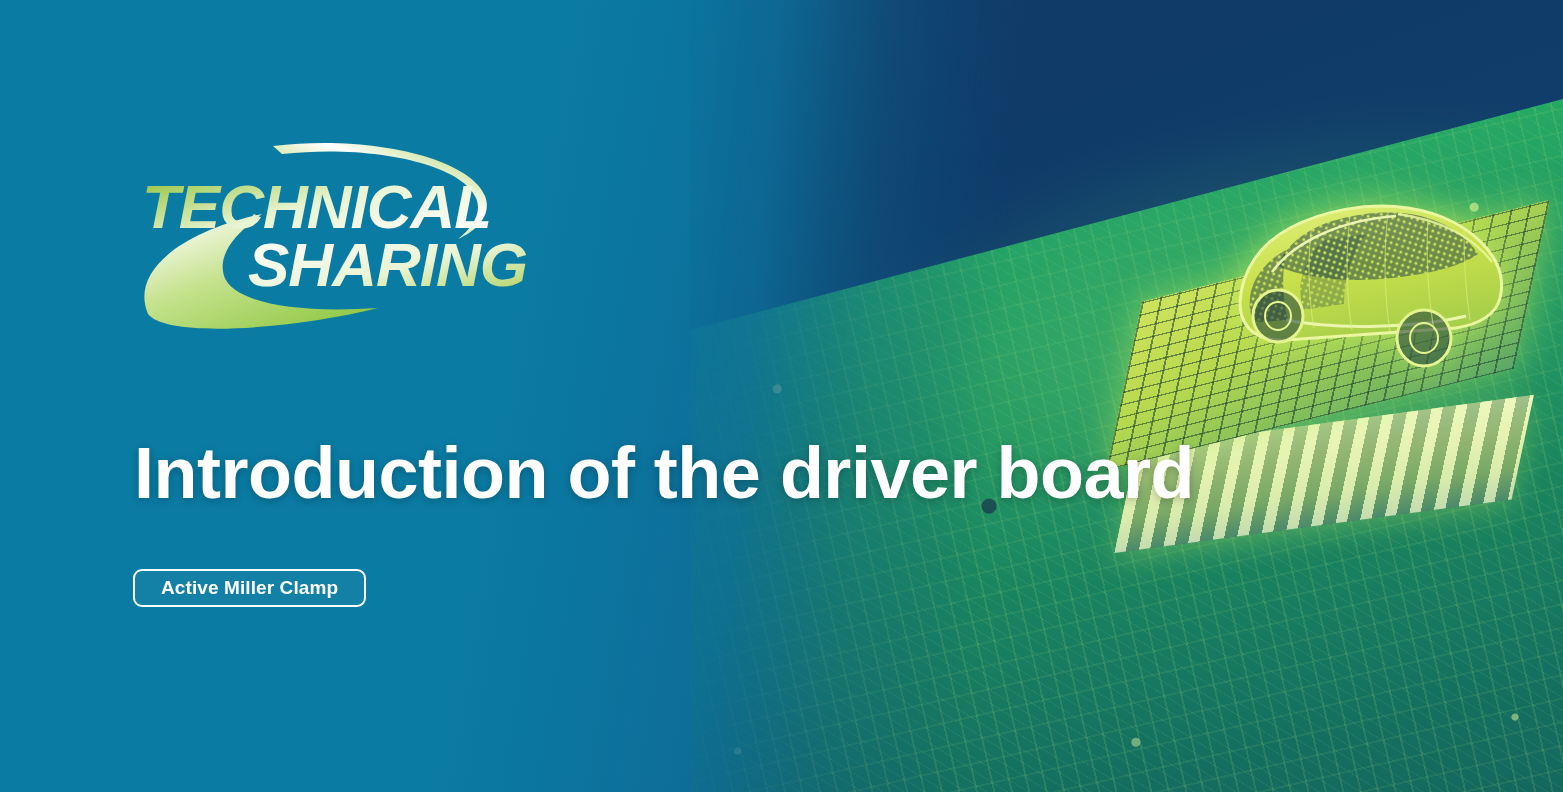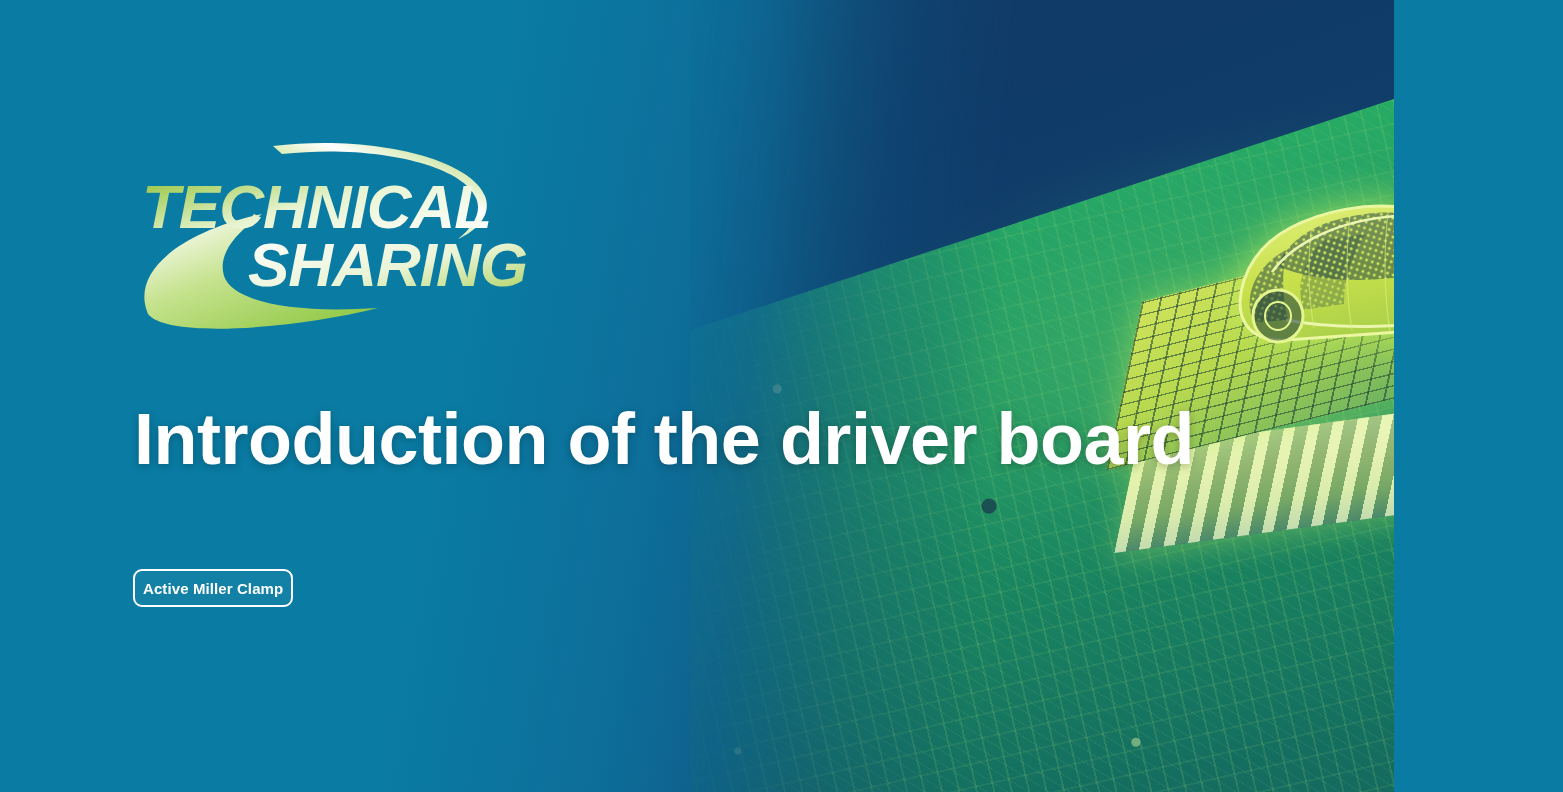--- a/index.html
+++ b/index.html
@@ -2,21 +2,21 @@
 <html><head>
 <meta charset="utf-8">
 <style>
   html, body {
     margin: 0;
     padding: 0;
     background: #0a7ba3;
   }
   #banner {
     position: relative;
-    width: 1394px;
+    width: 1563px;
     height: 792px;
     overflow: hidden;
     font-family: "Liberation Sans", sans-serif;
     background: linear-gradient(100deg, #0a7ba3 0%, #0a7ba3 34%, #0d6e99 48%, #10527f 62%, #113f6c 76%, #0f3660 100%);
   }
 
   
   .photo {
     position: absolute;
     inset: 0;
@@ -137,21 +137,21 @@
   .logo {
     position: absolute;
     left: 140px;
     top: 138px;
     width: 420px;
     height: 200px;
   }
   .title {
     position: absolute;
     left: 134px;
-    top: 352px;
+    top: 386px;
     width: 1010px;
     color: #ffffff;
     font-size: 72px;
     line-height: 78px;
     font-weight: bold;
     letter-spacing: -0.5px;
     text-shadow: 0 2px 8px rgba(0,0,0,0.25);
     font-stretch: condensed;
   }
   .title-line { display: block; white-space: nowrap; }
@@ -161,25 +161,25 @@
     left: 133px;
     top: 569px;
     display: flex;
     gap: 40px;
   }
   .tag {
     display: inline-flex;
     align-items: center;
     justify-content: center;
     height: 38px;
-    padding: 0 8px;
+    padding: 0 26px;
     border: 2px solid #ffffff;
     border-radius: 9px;
     color: #ffffff;
-    font-size: 15px;
+    font-size: 19px;
     font-weight: bold;
     letter-spacing: 0.1px;
     background: rgba(255,255,255,0.04);
     box-sizing: border-box;
     white-space: nowrap;
   }
 </style>
 </head>
 <body>
 

